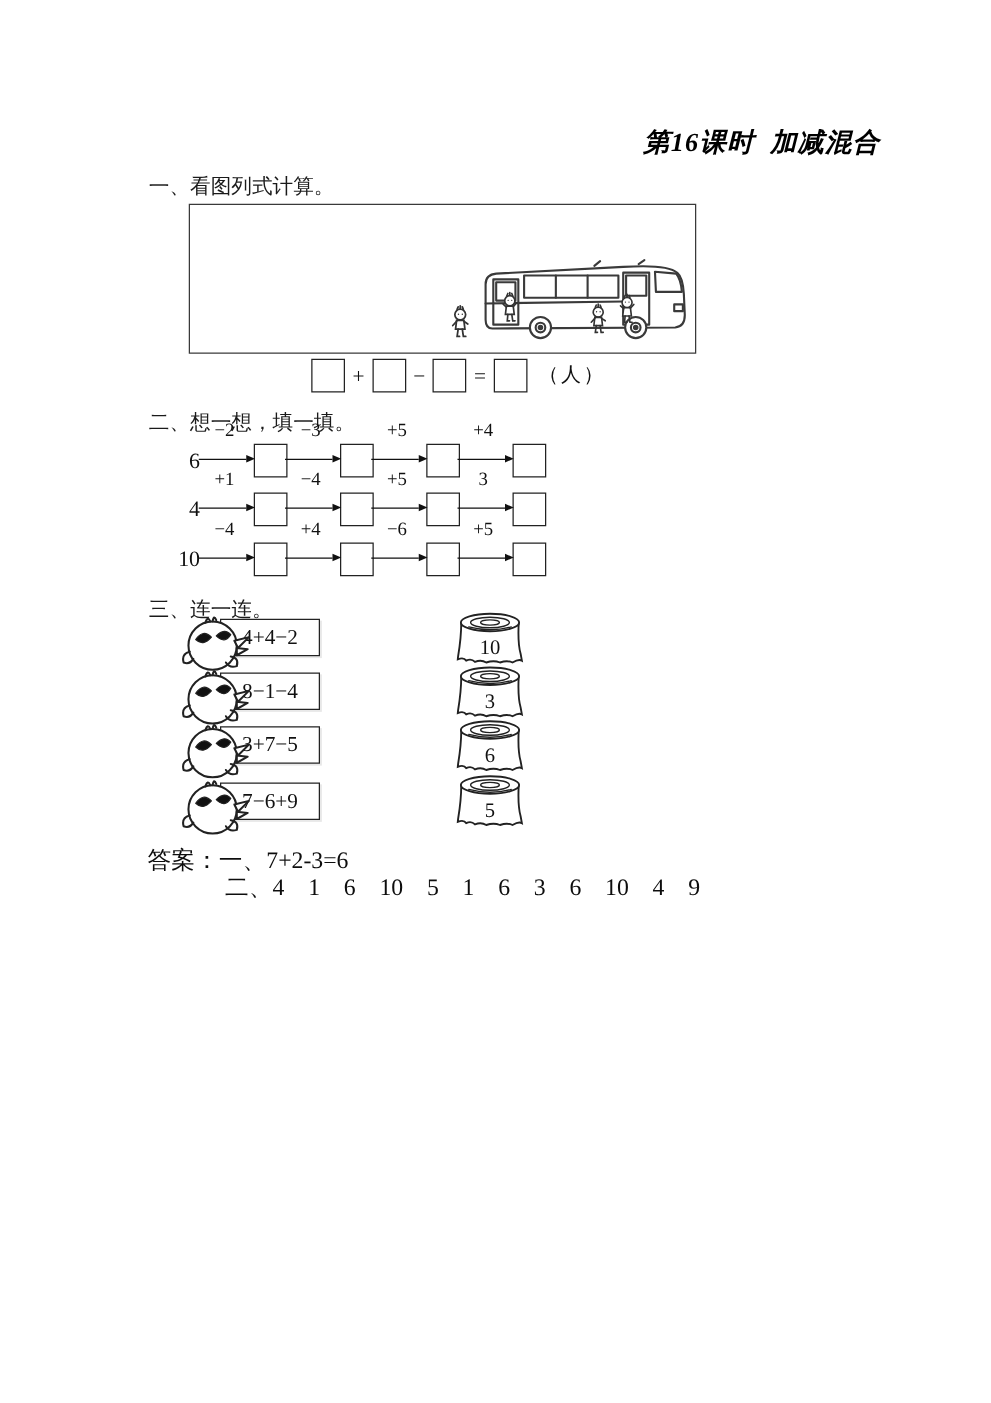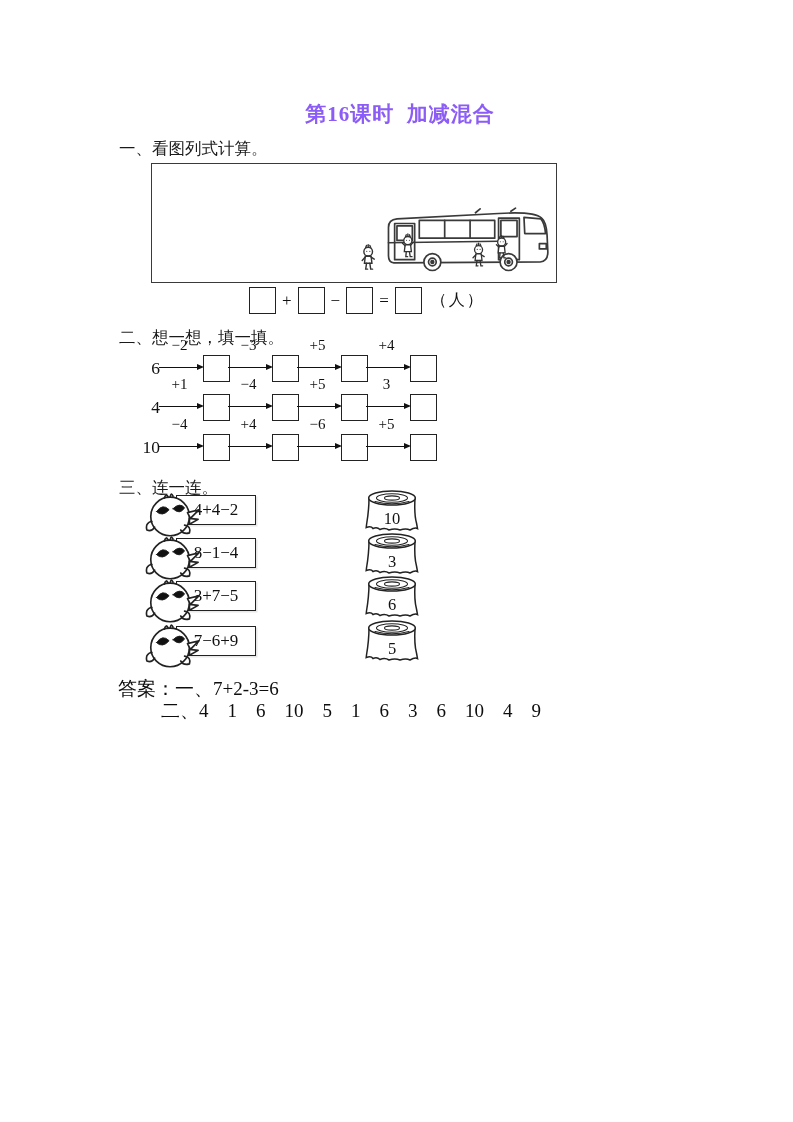--- a/index.html
+++ b/index.html
@@ -4,22 +4,22 @@
 <style>
   html,body{margin:0;padding:0;}
   body{
     width:793px;height:1122px;position:relative;background:#ffffff;
     font-family:"Liberation Serif","DejaVu Serif",serif;color:#111;
     overflow:hidden;
   }
   .abs{position:absolute;}
   
   .doc-title{
-    top:100px;left:96px;width:608px;text-align:center;
-    font-size:21px;font-weight:bold;letter-spacing:1px;white-space:pre;color:#8b5cf6;
+    top:100px;left:96px;width:608px;text-align:right;
+    font-size:21px;font-weight:bold;letter-spacing:1px;white-space:pre;color:#000000;font-style:italic;
   }
   
   .sec-heading{left:119px;font-size:16.5px;color:#1a1a1a;}
   
   .pic-frame{
     left:151px;top:163px;width:404px;height:118px;
     border:1.6px solid #3a3a3a;background:#fff;
   }
   .panel{position:absolute;top:0;height:100%;}
   .panel-left{left:0;width:200px;border-right:1.6px solid #3a3a3a;}
@@ -61,21 +61,21 @@
     position:absolute;left:29px;top:3px;width:78px;height:28px;
     border:1.3px solid #222;background:#fff;
     display:flex;align-items:center;justify-content:center;font-size:17px;
     box-shadow:1.5px 1.5px 0 #e8e8e8;
   }
   .bird-svg{position:absolute;left:-3px;top:-4px;width:58px;height:55px;}
   .stump{left:365px;width:54px;height:48px;}
   .stump svg{width:100%;height:100%;}
   
   .answers{left:118px;top:678px;font-size:19px;line-height:21.8px;color:#0d0d0d;}
-  .answers .indent{margin-left:43px;}
+  .answers .indent{margin-left:62px;}
   .pre{white-space:pre;}
   .hidden-defs{position:absolute;width:0;height:0;overflow:hidden;}
 </style>
 </head>
 <body>
 
 <svg class="hidden-defs" aria-hidden="true">
   <defs>
     <g id="bus" stroke="#3a3a3a" stroke-width="2.2" fill="none" stroke-linejoin="round" stroke-linecap="round">
       <path d="M14,86 Q7,86 7,77 L7,40 Q7,30 18,29 L150,22 Q196,19 206,28 Q212,33 213,50 L214,72 Q214,84 204,85 Z" fill="#fff"></path>

